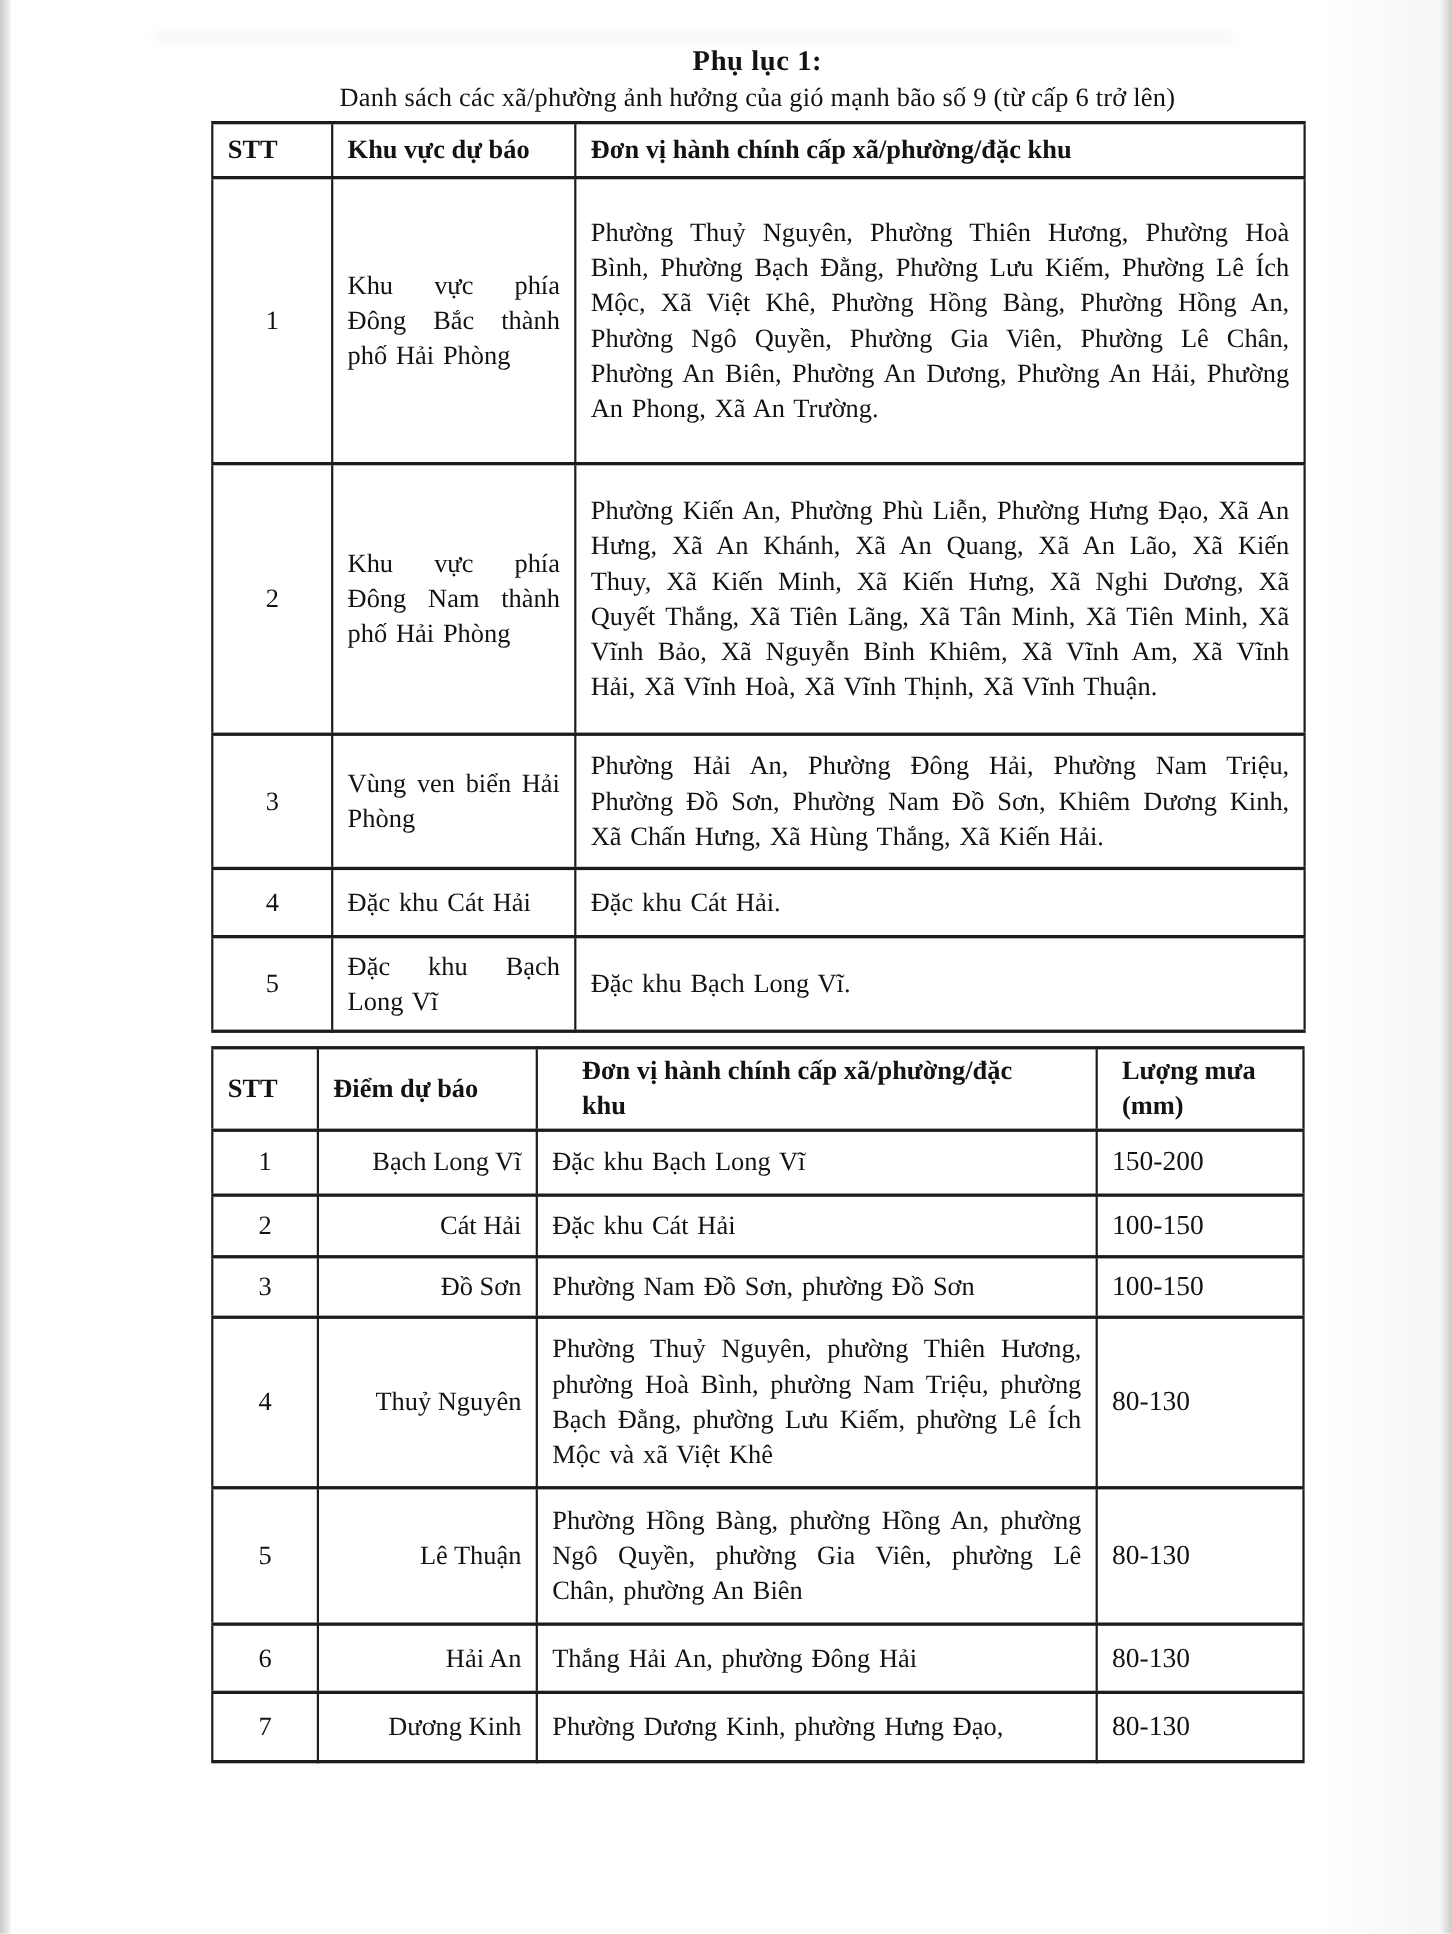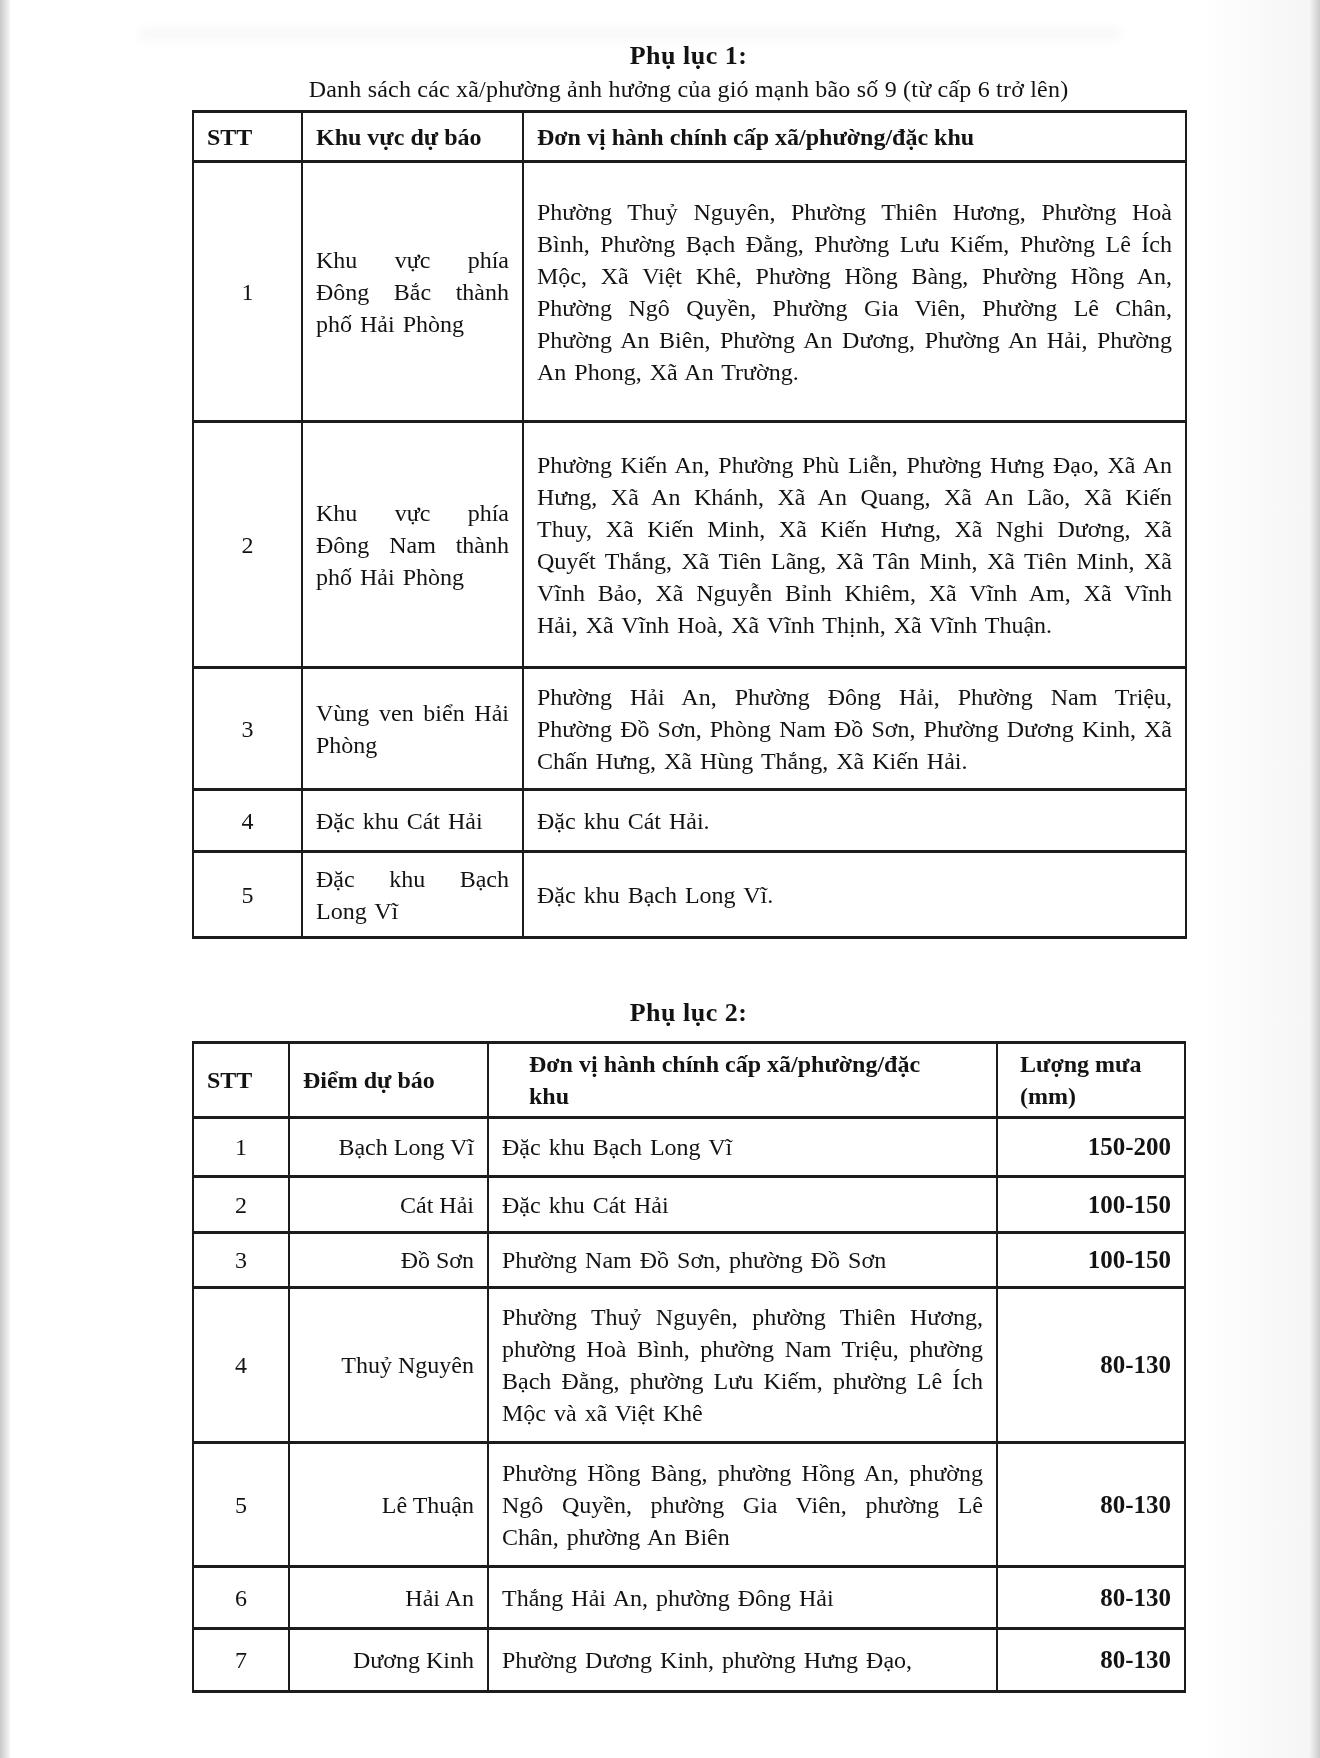--- a/index.html
+++ b/index.html
@@ -51,21 +51,21 @@
     font-size:24px;line-height:32px;
     overflow:hidden;
   }
   tr{border-top:3px solid #1c1c1c;border-bottom:3px solid #1c1c1c;}
   th{font-weight:bold;text-align:left;}
   .hdr-units2{padding:4px 40px;}
   .hdr-rain{padding:4px 22px;}
   .stt{text-align:center;padding:4px 2px;}
   .area,.units{text-align:justify;word-spacing:2px;}
   .point{text-align:right;font-family:Liberation Serif, serif;}
-  .rain{text-align:right;font-size:25px;font-weight:bold;}
+  .rain{text-align:left;font-size:25px;}
   .gap2{margin-top:58px;}
 </style>
 </head>
 <body>
 
 <div class="edge-left"></div>
 <div class="edge-right"></div>
 <div class="right-wash"></div>
 <div class="smudge-top"></div>
 
@@ -92,36 +92,35 @@
       <td class="units">Phường Thuỷ Nguyên, Phường Thiên Hương, Phường Hoà Bình, Phường Bạch Đằng, Phường Lưu Kiếm, Phường Lê Ích Mộc, Xã Việt Khê, Phường Hồng Bàng, Phường Hồng An, Phường Ngô Quyền, Phường Gia Viên, Phường Lê Chân, Phường An Biên, Phường An Dương, Phường An Hải, Phường An Phong, Xã An Trường.</td>
     </tr>
     <tr style="height:246px">
       <td class="stt">2</td>
       <td class="area">Khu vực phía Đông Nam thành phố Hải Phòng</td>
       <td class="units">Phường Kiến An, Phường Phù Liễn, Phường Hưng Đạo, Xã An Hưng, Xã An Khánh, Xã An Quang, Xã An Lão, Xã Kiến Thuy, Xã Kiến Minh, Xã Kiến Hưng, Xã Nghi Dương, Xã Quyết Thắng, Xã Tiên Lãng, Xã Tân Minh, Xã Tiên Minh, Xã Vĩnh Bảo, Xã Nguyễn Bỉnh Khiêm, Xã Vĩnh Am, Xã Vĩnh Hải, Xã Vĩnh Hoà, Xã Vĩnh Thịnh, Xã Vĩnh Thuận.</td>
     </tr>
     <tr style="height:122px">
       <td class="stt">3</td>
       <td class="area">Vùng ven biển Hải Phòng</td>
-      <td class="units">Phường Hải An, Phường Đông Hải, Phường Nam Triệu, Phường Đồ Sơn, Phòng Nam Đồ Sơn, Phường Dương Kinh, Xã Chấn Hưng, Xã Hùng Thắng, Xã Kiến Hải.</td>
+      <td class="units">Phường Hải An, Phường Đông Hải, Phường Nam Triệu, Phường Đồ Sơn, Phường Nam Đồ Sơn, Khiêm Dương Kinh, Xã Chấn Hưng, Xã Hùng Thắng, Xã Kiến Hải.</td>
     </tr>
     <tr style="height:62px">
       <td class="stt">4</td>
       <td class="area">Đặc khu Cát Hải</td>
       <td class="units">Đặc khu Cát Hải.</td>
     </tr>
     <tr style="height:86px">
       <td class="stt">5</td>
       <td class="area">Đặc khu Bạch Long Vĩ</td>
       <td class="units">Đặc khu Bạch Long Vĩ.</td>
     </tr>
   </tbody>
     </table>
 
-  <div class="title gap2">Phụ lục 2:</div>
 
   <table class="t2">
     <colgroup>
       <col style="width:96px">
         <col style="width:199px">
         <col style="width:509px">
         <col style="width:188px">
     </colgroup>
     <tbody>
         <tr style="height:75px">

